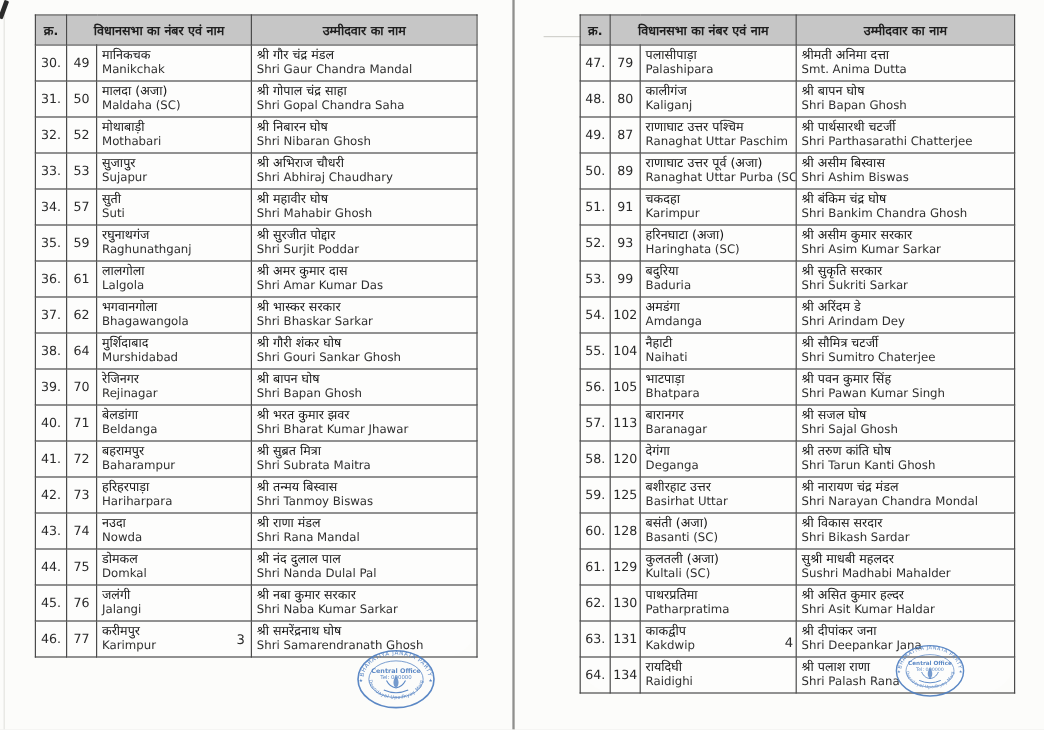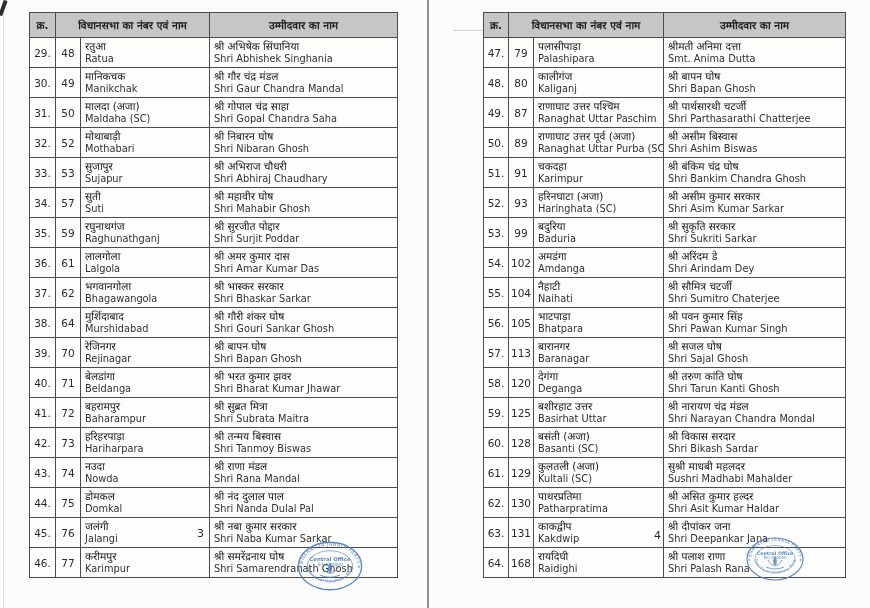--- a/index.html
+++ b/index.html
@@ -56,32 +56,20 @@
         <col style="width:188px">
       </colgroup>
     <thead>
       <tr>
         <th>क्र.</th>
         <th colspan="2">विधानसभा का नंबर एवं नाम</th>
         <th>उम्मीदवार का नाम</th>
       </tr>
     </thead>
     <tbody>
-        <tr>
-          <td class="sl">29.</td>
-          <td class="no">48</td>
-          <td class="nm">
-            <div class="hi">रतुआ</div>
-            <div class="en">Ratua</div>
-          </td>
-          <td class="cd">
-            <div class="hi">श्री अभिषेक सिंघानिया</div>
-            <div class="en">Shri Abhishek Singhania</div>
-          </td>
-        </tr>
         <tr>
           <td class="sl">30.</td>
           <td class="no">49</td>
           <td class="nm">
             <div class="hi">मानिकचक</div>
             <div class="en">Manikchak</div>
           </td>
           <td class="cd">
             <div class="hi">श्री गौर चंद्र मंडल</div>
             <div class="en">Shri Gaur Chandra Mandal</div>
@@ -528,21 +516,21 @@
             <div class="hi">काकद्वीप</div>
             <div class="en">Kakdwip</div>
           </td>
           <td class="cd">
             <div class="hi">श्री दीपांकर जना</div>
             <div class="en">Shri Deepankar Jana</div>
           </td>
         </tr>
         <tr>
           <td class="sl">64.</td>
-          <td class="no">168</td>
+          <td class="no">134</td>
           <td class="nm">
             <div class="hi">रायदिघी</div>
             <div class="en">Raidighi</div>
           </td>
           <td class="cd">
             <div class="hi">श्री पलाश राणा</div>
             <div class="en">Shri Palash Rana</div>
           </td>
         </tr>
       </tbody>

